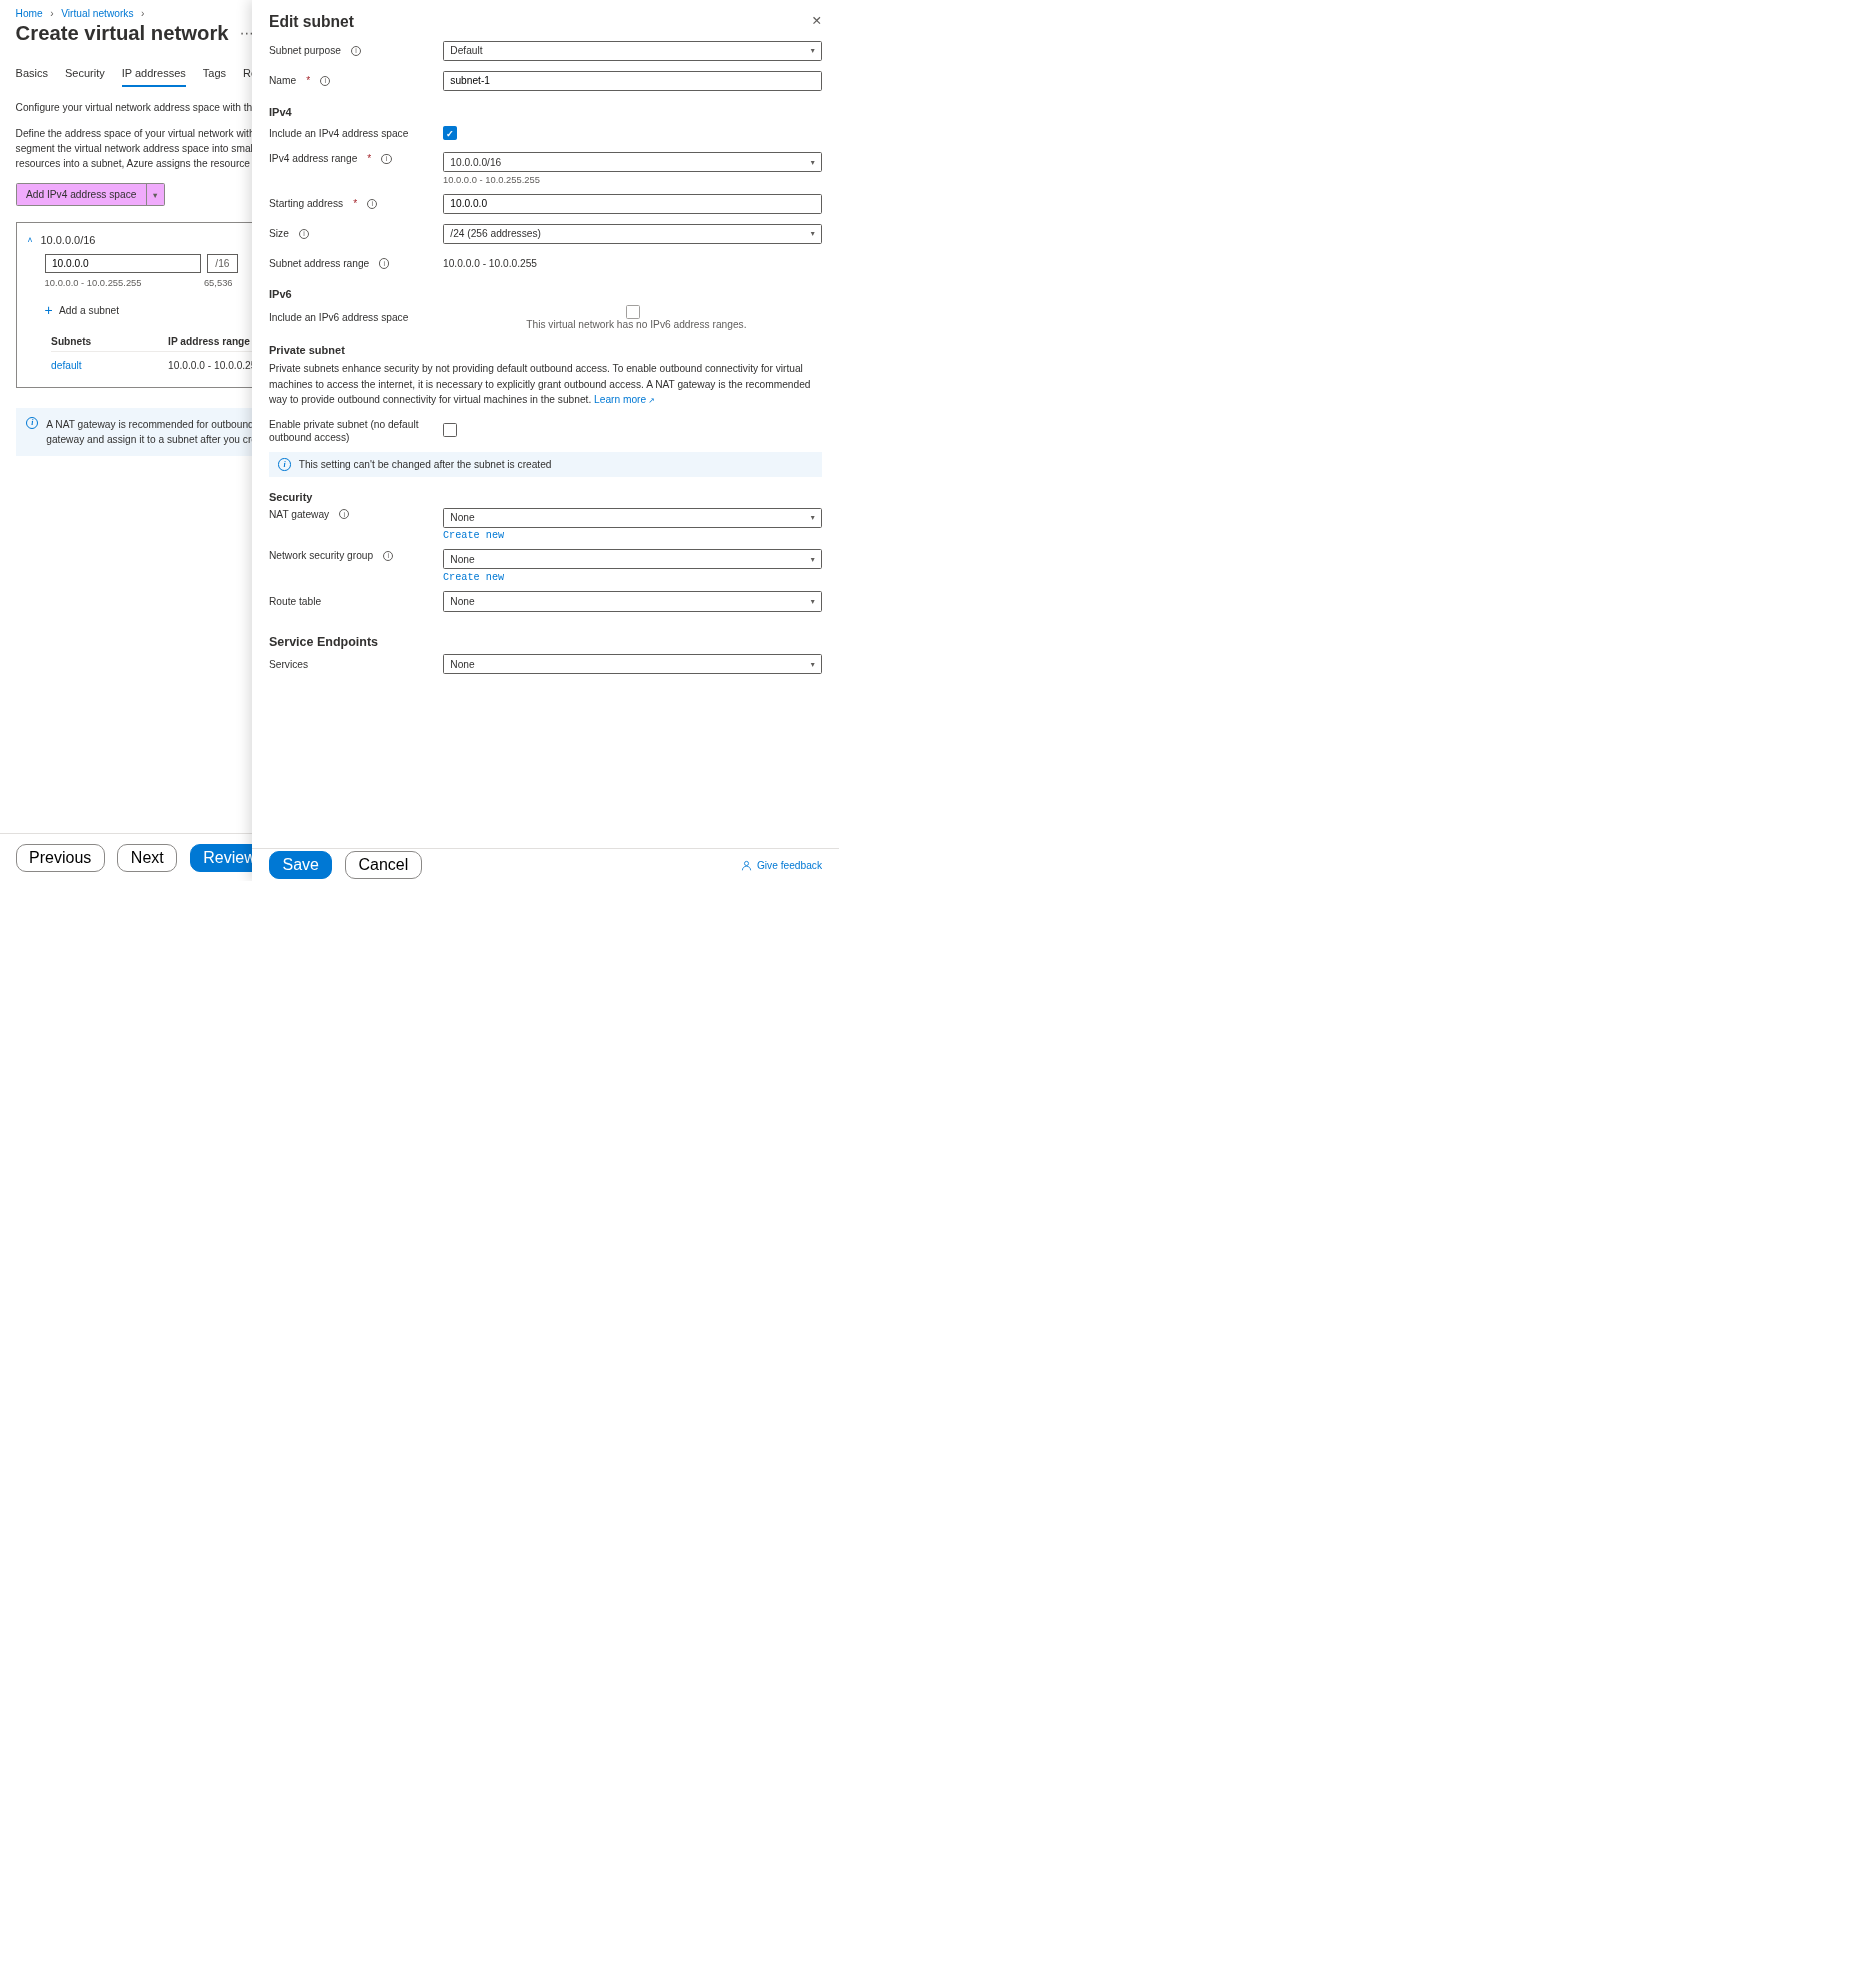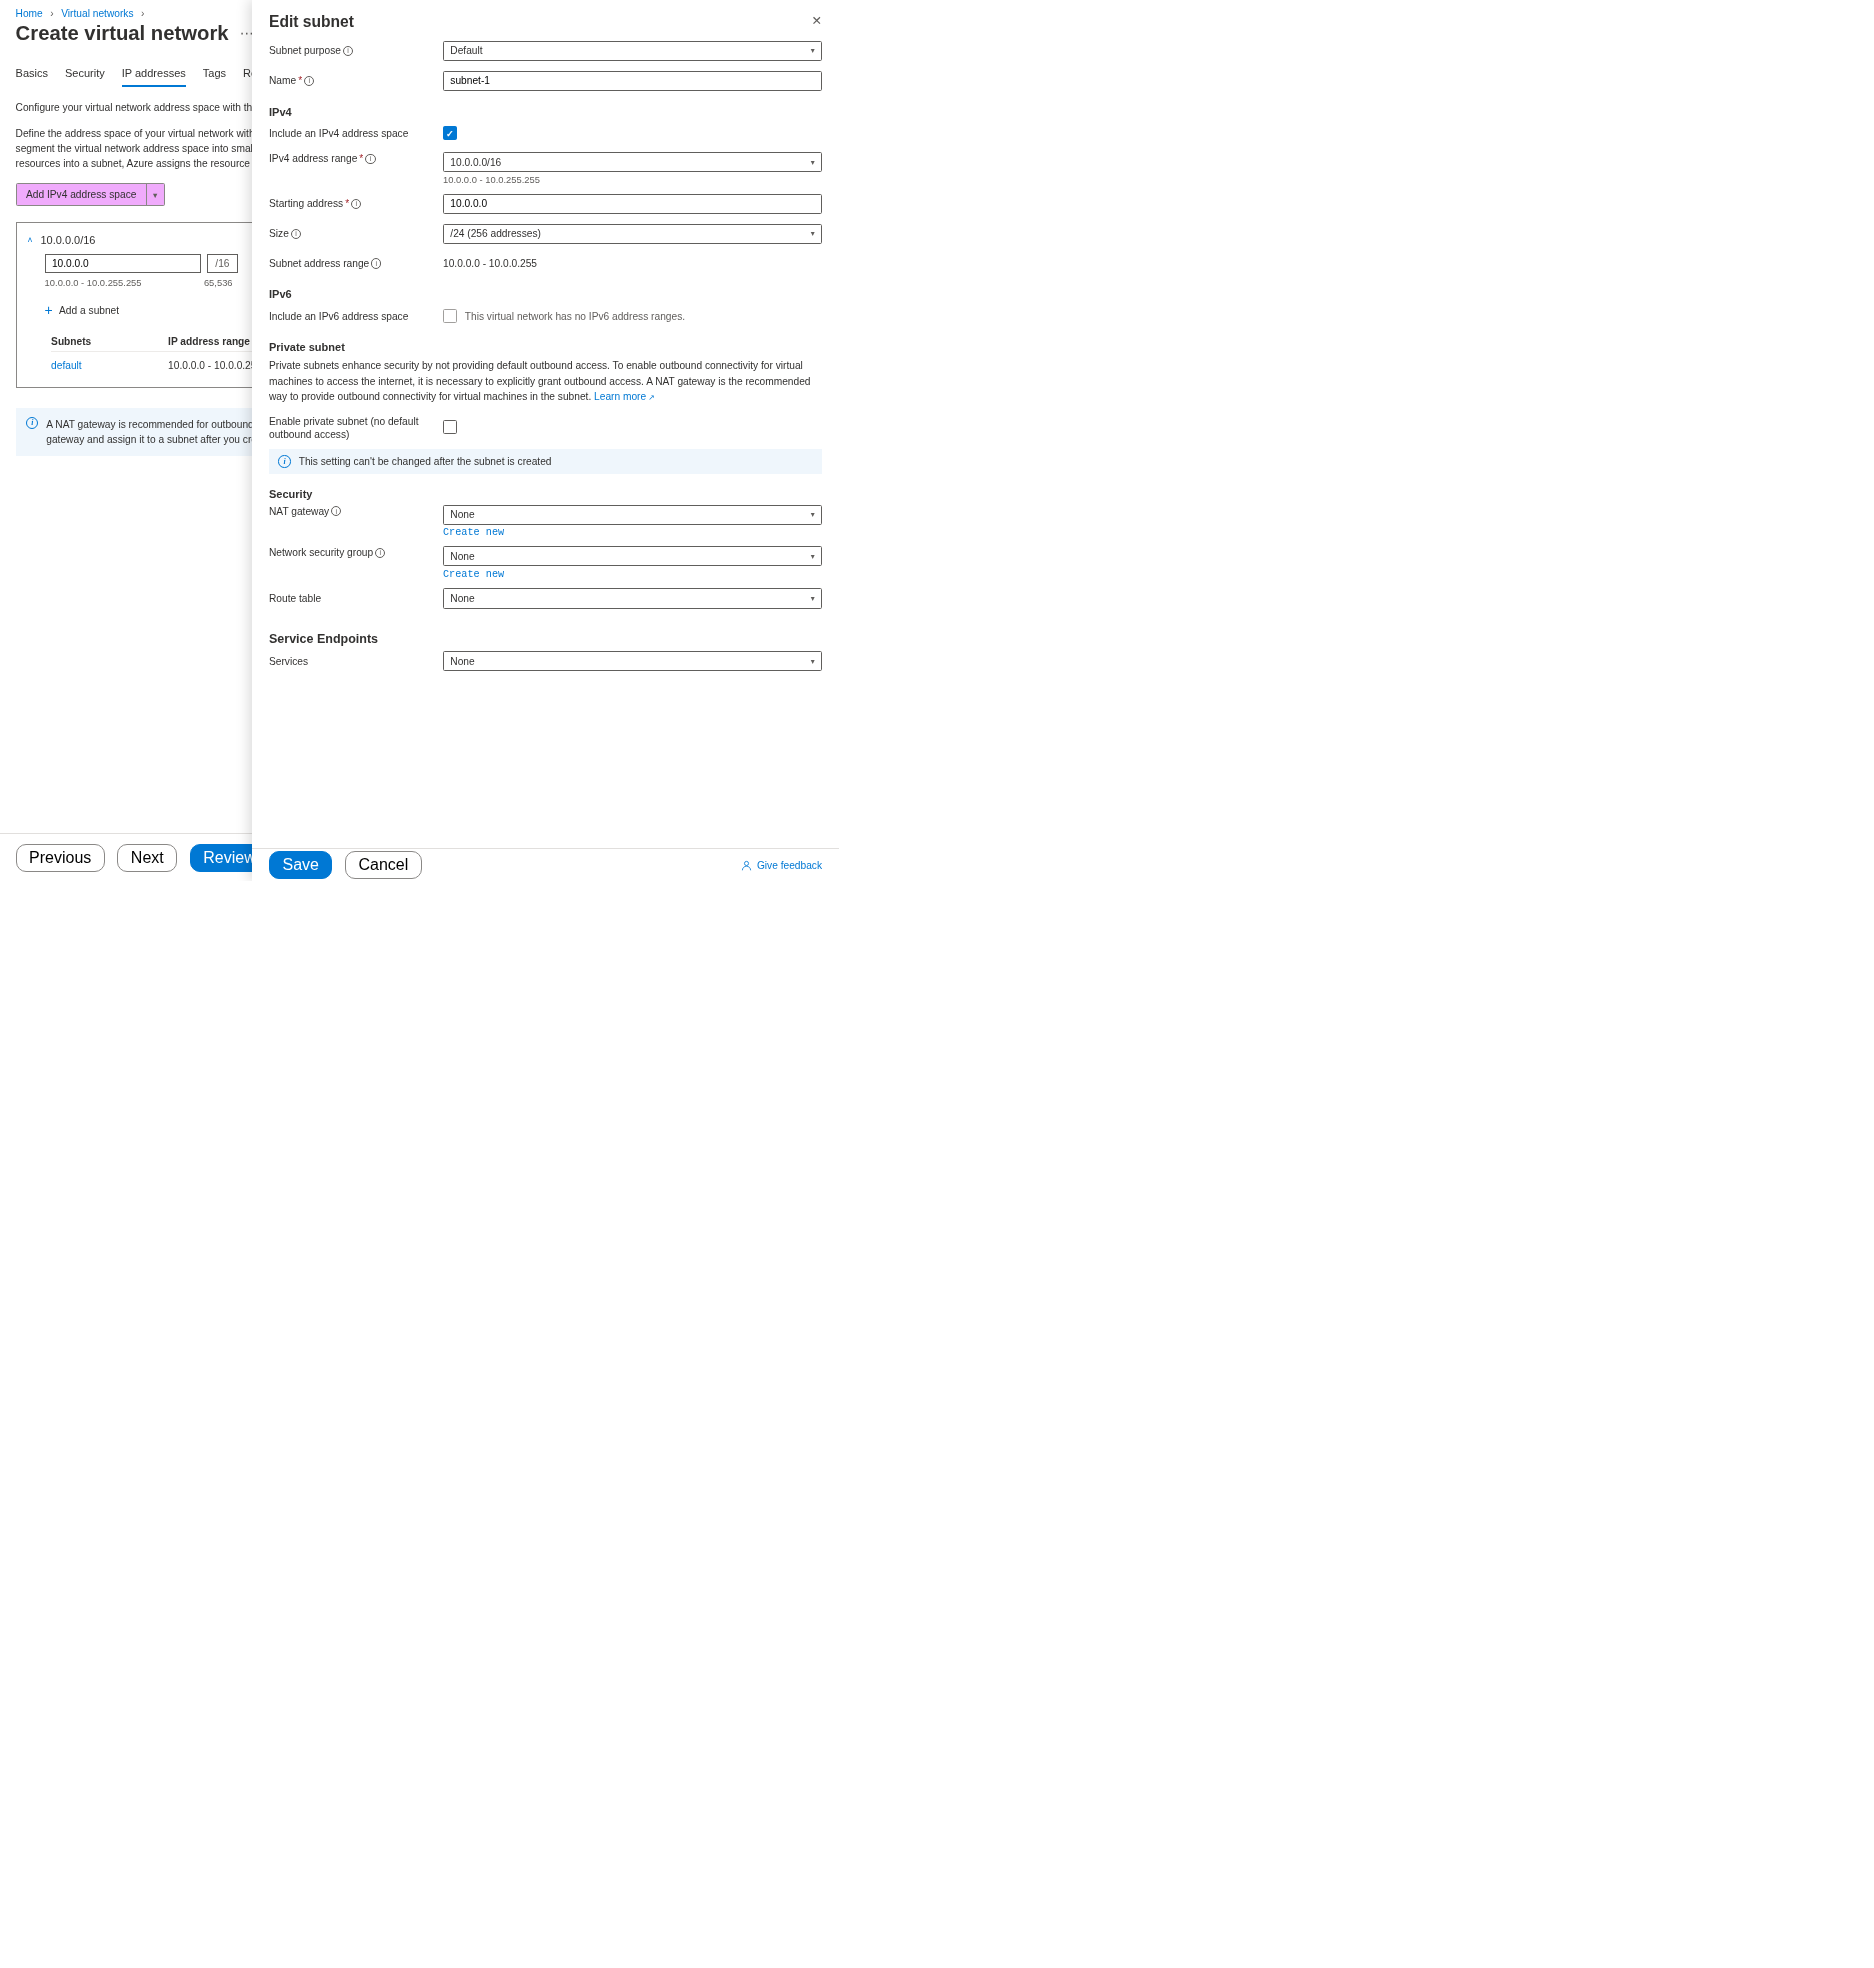--- a/index.html
+++ b/index.html
@@ -78,21 +78,21 @@
   .panel-header { padding: 12.5px 17px 6.3px 17px; display:flex; justify-content:space-between; align-items:flex-start;}
   .panel-title { font-size: 15.6px; font-weight:600; }
   .close-x { font-size: 12.5px; color:#605e5c; cursor:pointer; font-weight:400;}
 
   .panel-body { padding: 3.1px 17px 15.6px 17px; overflow-y:auto; flex:1;}
   .panel-intro { font-size:10.2px; color:#323130; line-height:1.5; margin-bottom:14px;}
   .learn-link::after { content:" ↗"; font-size:7.8px; color:#0078d4;}
 
   .form-row { display:flex; align-items:center; margin-bottom: 7.8px; min-height:22px;}
   .form-row.top { align-items:flex-start;}
-  .form-label { width: 174px; font-size:10.2px; color:#323130; display:flex; align-items:center; gap:2px; line-height:1.3;}
+  .form-label { width: 174px; font-size:10.2px; color:#323130; display:flex; align-items:center; gap:10px; line-height:1.3;}
   .form-label .req { color:#a4262c;}
   .form-label .info-sm { width:10.2px; height:10.2px; border-radius:50%; border:0.8px solid #605e5c; font-size:7px; display:inline-flex; align-items:center; justify-content:center; color:#605e5c; cursor:pointer;}
   .form-field { flex:1;}
   .form-field .helper { font-size:9.4px; color:#605e5c; margin-top:1.6px; display:block;}
 
   .select-box, .text-input {
     width:100%; height:20.3px; border:0.8px solid #605e5c; border-radius:1.6px; padding: 0 6.3px; font-size:10.2px; background:#fff;
     display:flex; align-items:center; justify-content:space-between; cursor:pointer;
   }
   .text-input { cursor:text;}
@@ -290,21 +290,21 @@
           <span class="info-sm">i</span>
         </div>
         <div class="form-field">
           <span>10.0.0.0 - 10.0.0.255</span>
         </div>
       </div>
 
       <div class="section-title">IPv6</div>
       <div class="form-row">
         <div class="form-label">Include an IPv6 address space</div>
-        <div class="form-field" style="display:flex;align-items:center;">
+        <div class="form-field" style="display:flex;align-items:center;flex-direction:column;">
           <span class="checkbox disabled"></span>
           <span class="cb-note">This virtual network has no IPv6 address ranges.</span>
         </div>
       </div>
 
       <div class="section-title">Private subnet</div>
       <p class="section-desc">
         <span>Private subnets enhance security by not providing default outbound access. To enable outbound connectivity for virtual machines to access the internet, it is necessary to explicitly grant outbound access. A NAT gateway is the recommended way to provide outbound connectivity for virtual machines in the subnet. </span><a class="learn-link">Learn more</a>
       </p>
       <div class="form-row">

